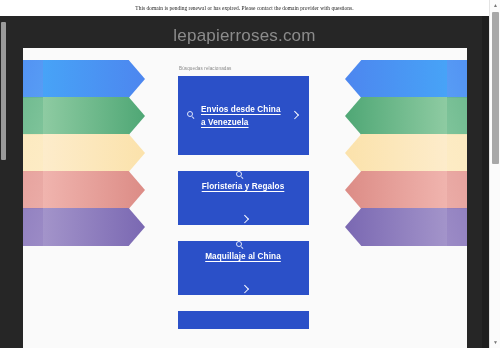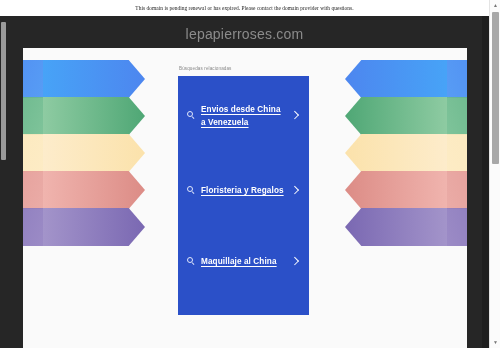--- a/index.html
+++ b/index.html
@@ -53,21 +53,21 @@
     background: #262626;
     overflow: hidden;
   }
 
   .site-title {
     position: absolute;
     left: 0;
     top: 10px;
     width: 489px;
     text-align: center;
-    font-size: 14px;
+    font-size: 17px;
     color: #8b8b8b;
     letter-spacing: 0.2px;
   }
 
   
   .content-area {
     position: absolute;
     left: 23px;
     top: 32px;
     width: 444px;
@@ -140,29 +140,29 @@
     color: #8a8a8a;
     letter-spacing: 0.1px;
     margin-bottom: 5px;
     padding-left: 1px;
   }
 
   .search-card {
     position: relative;
     width: 131px;
     background: #2b50c8;
-    margin-bottom: 0;
+    margin-bottom: 16px;
     display: flex;
     align-items: center;
     box-sizing: border-box;
     padding: 0 10px 0 9px;
     cursor: pointer;
   }
   .card-tall  { height: 79px; }
-  .card-short { height: 71px; }
+  .card-short { height: 54px; flex-direction: column; }
   .card-stub  { height: 18px; }
 
   .mag-icon {
     flex: 0 0 auto;
     width: 9px;
     height: 9px;
     position: relative;
     margin-right: 5px;
   }
   .mag-icon .ring {

